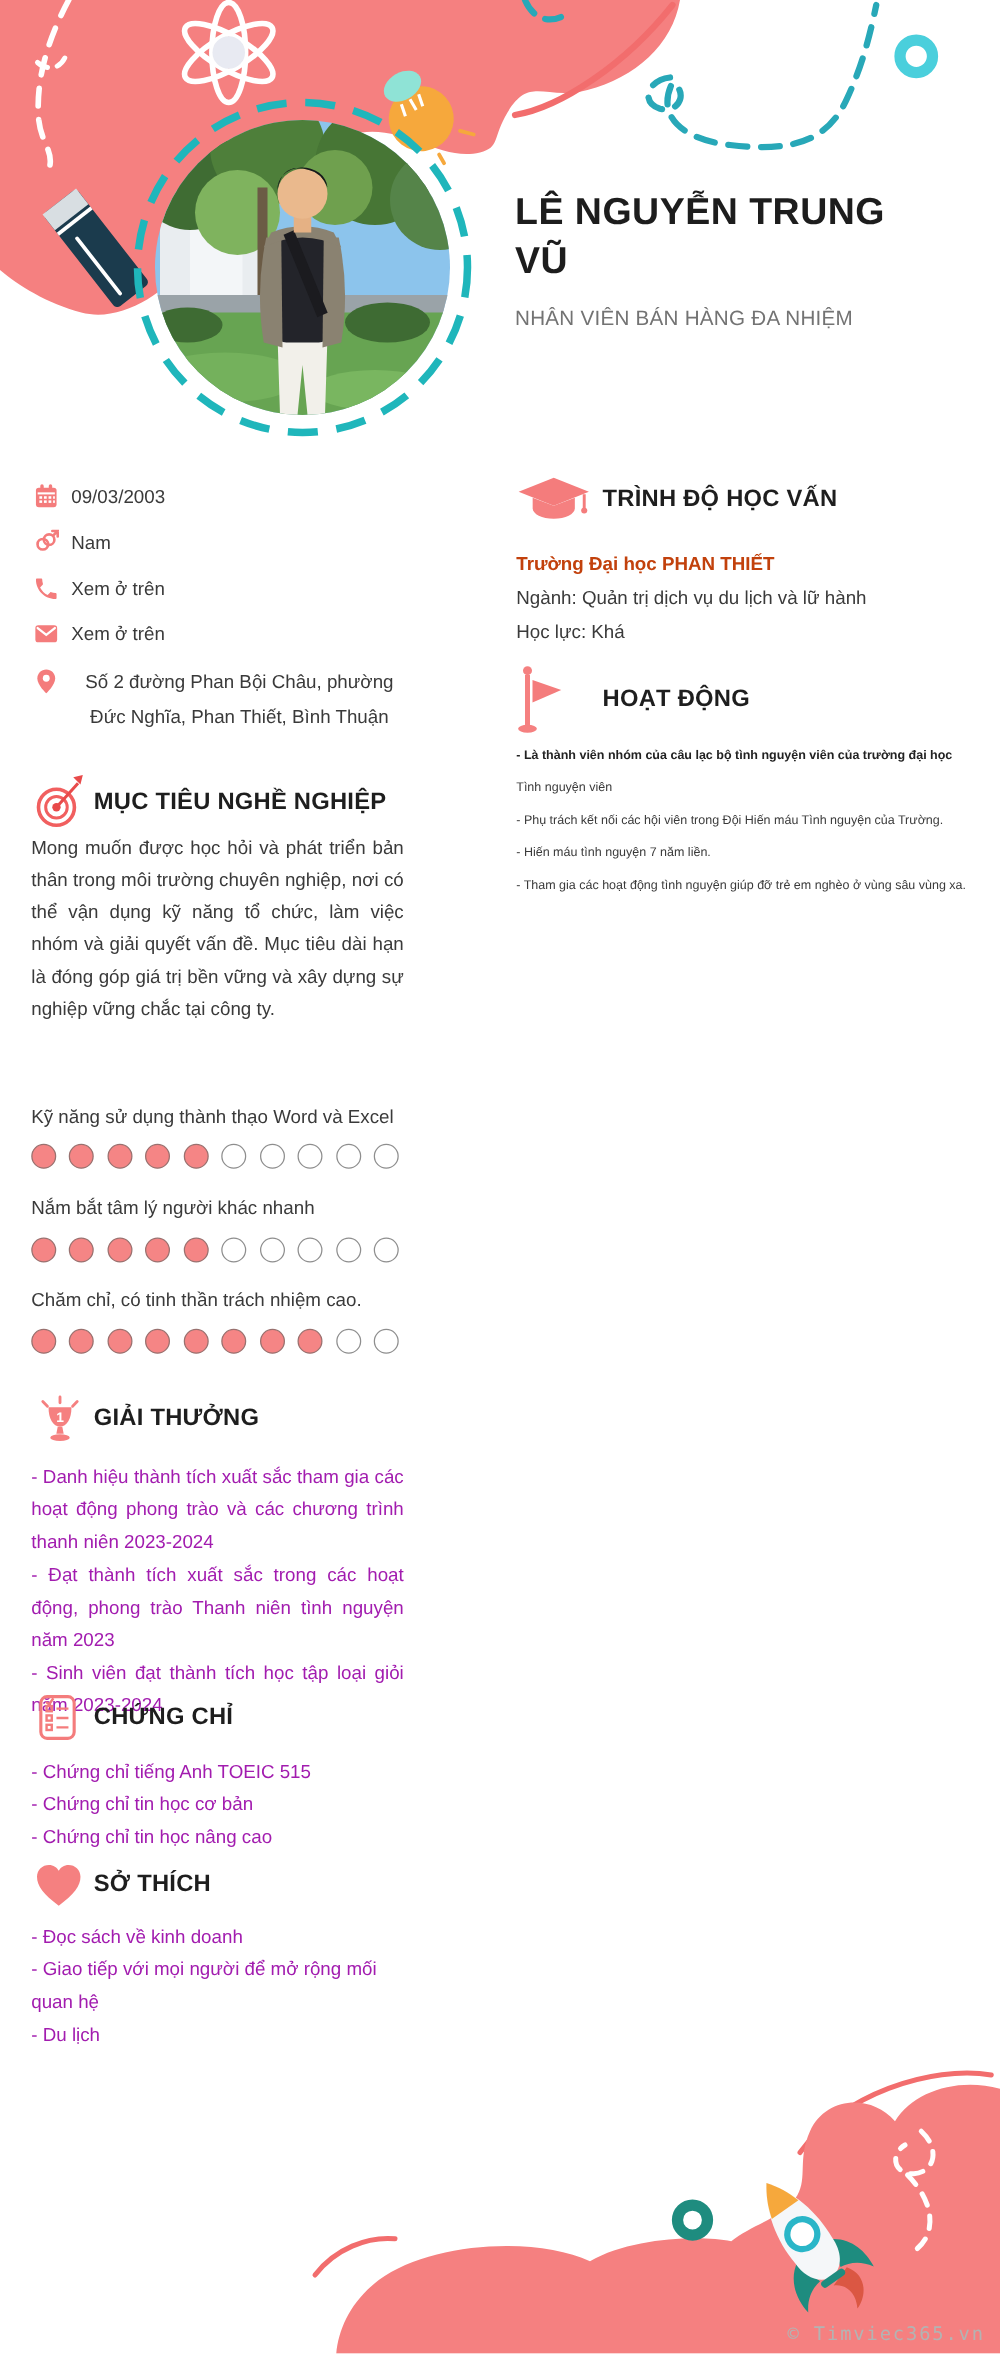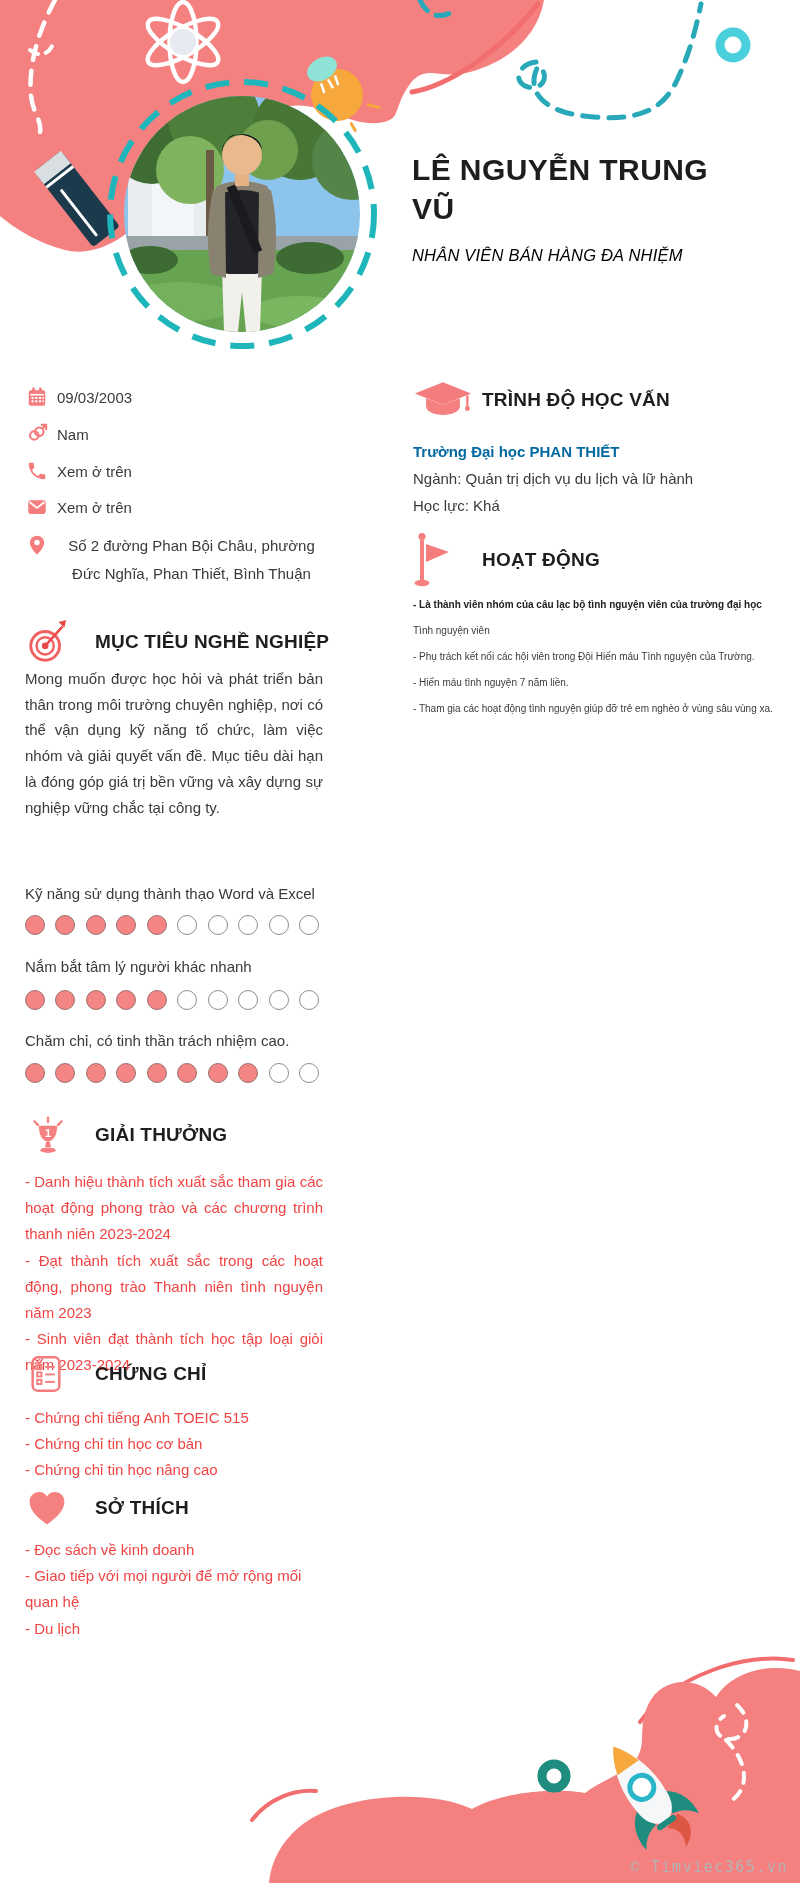--- a/index.html
+++ b/index.html
@@ -3,46 +3,46 @@
 <meta charset="utf-8">
 <style>
   html,body{margin:0;padding:0;background:#fff;}
   #page{position:relative;width:800px;height:1883px;background:#fff;overflow:hidden;
         font-family:"Liberation Sans","DejaVu Sans",sans-serif;color:#3A3A3A;}
   .abs{position:absolute;}
   svg{display:block;}
   
   #name{left:412px;top:150px;width:340px;font-size:30px;line-height:39px;font-weight:700;
         color:#1D1D1D;letter-spacing:.4px;}
-  #jobtitle{left:412px;top:246px;width:360px;font-size:16.5px;color:#000000;letter-spacing:.2px;font-style:italic;}
+  #jobtitle{left:412px;top:246px;width:360px;font-size:16.5px;color:#737373;letter-spacing:.2px;}
   
   .pinfo{left:26px;width:300px;display:flex;align-items:flex-start;}
   .pinfo .pic{width:22px;height:22px;flex:none;margin-top:1px;}
   .pinfo .ptx{margin-left:9px;font-size:15px;line-height:28px;color:#3A3A3A;margin-top:-1px;text-align:center;}
   
   .sec{display:flex;align-items:center;height:48px;}
   .sec .ic{flex:none;display:flex;align-items:center;}
   .sec .t{font-size:19px;font-weight:700;color:#1E1E1E;letter-spacing:.2px;white-space:nowrap;}
-  .sec-l{left:26px;gap:20px;}
+  .sec-l{left:26px;}
   .sec-l .ic{width:49px;}
   .sec-r{left:413px;}
   .sec-r .ic{width:69px;}
   
   .para{font-size:15px;line-height:25.7px;color:#3A3A3A;text-align:justify;}
-  .list{font-size:15px;color:#ef4444;}
+  .list{font-size:15px;color:#a21caf;}
   .list div{line-height:26.2px;}
   .just div{text-align:justify;}
   .skill-label{left:25px;width:300px;font-size:15px;color:#3A3A3A;}
   .dots{left:25px;width:294px;display:flex;justify-content:space-between;}
   .dot{width:20px;height:20px;border-radius:50%;border:1.5px solid #8E8E8E;background:#fff;box-sizing:border-box;}
   .dot.filled{background:#F58585;border-color:#99716F;}
   
   .edu{left:413px;width:350px;font-size:15px;}
   .edu div{line-height:26.8px;}
-  .edu .b{font-weight:700;color:#0369a1;}
+  .edu .b{font-weight:700;color:#c2410c;}
   .acts{left:413px;width:364px;font-size:10px;}
   .acts div{line-height:26px;}
   .acts .act-bold{font-weight:700;color:#222;text-align:justify;}
   
   #wm{left:630px;top:1858px;font-family:"DejaVu Sans Mono","Liberation Mono",monospace;
       font-size:15px;color:#B3B3B3;letter-spacing:1.5px;}
 </style>
 </head>
 <body>
 

